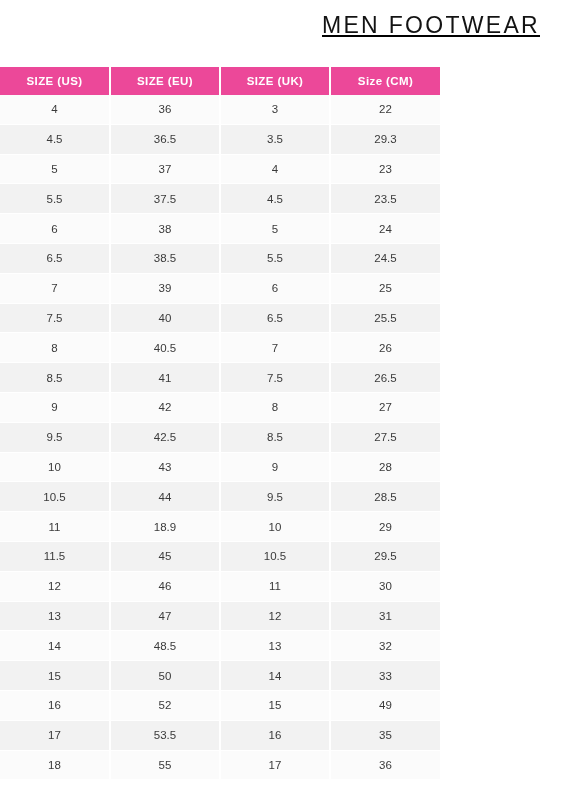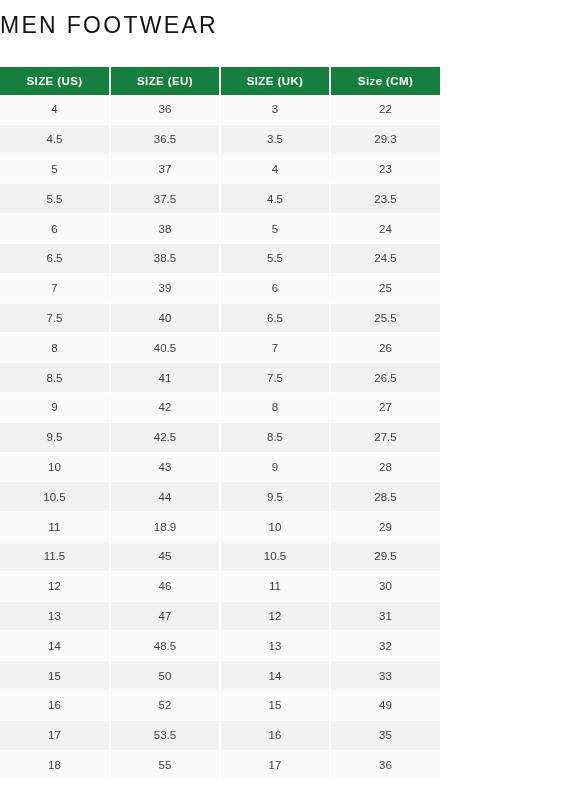--- a/index.html
+++ b/index.html
@@ -17,23 +17,24 @@
 
   
   .title-bar {
     position: absolute;
     top: 0;
     left: 0;
     width: 562px;
     height: 50px;
     display: flex;
     align-items: center;
-    justify-content: flex-start;
+    justify-content: flex-end;
     padding-right: 22px;
     box-sizing: border-box;
+    text-decoration: underline;
   }
   .title-text {
     font-size: 23px;
     font-weight: 500;
     letter-spacing: 2.3px;
     color: #131313;
     line-height: 1;
     white-space: nowrap;
   }
 
@@ -48,21 +49,21 @@
     border-collapse: collapse;
     table-layout: fixed;
     width: 440px;
   }
   table.size-table col.c0 { width: 110px; }
   table.size-table col.c1 { width: 110px; }
   table.size-table col.c2 { width: 110px; }
   table.size-table col.c3 { width: 110px; }
 
   thead th {
-    background: #15803d;
+    background: #ec4899;
     color: #ffffff;
     font-size: 11.5px;
     font-weight: bold;
     letter-spacing: 0.4px;
     height: 28px;
     text-align: center;
     vertical-align: middle;
     border-left: 2px solid #ffffff;
     border-right: 2px solid #ffffff;
     border-top: 0;

